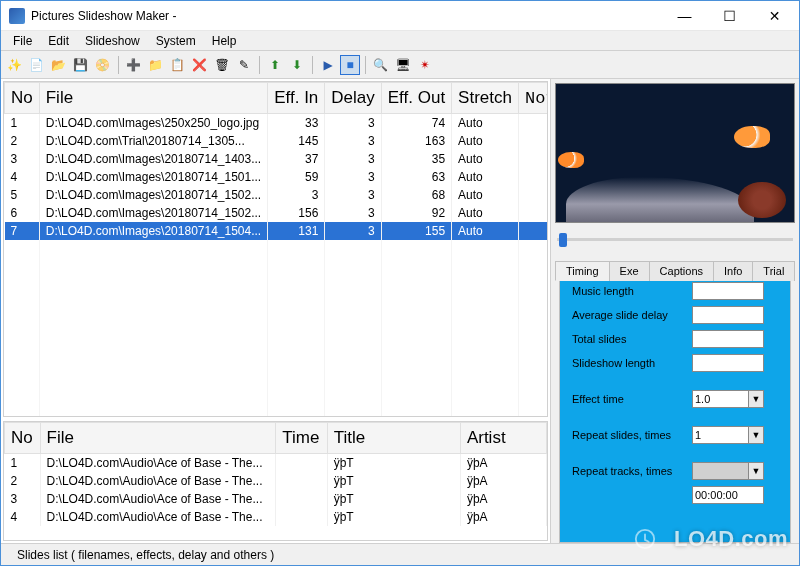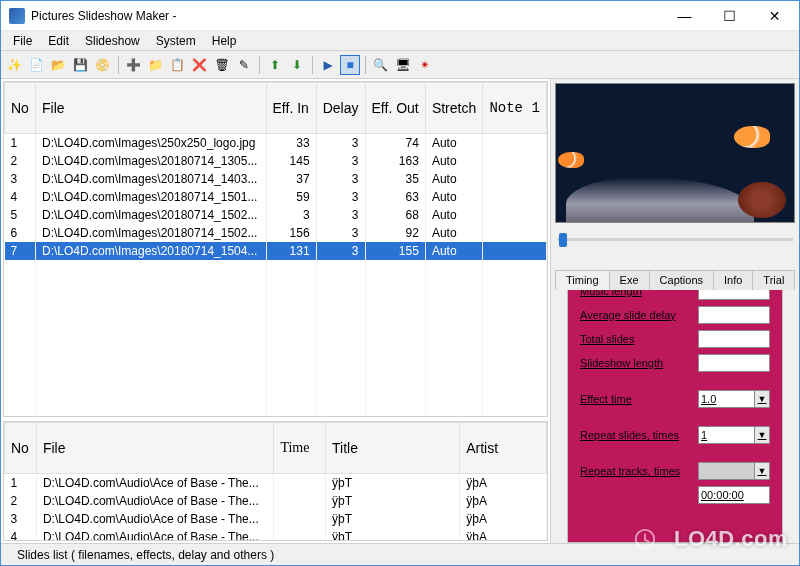--- a/index.html
+++ b/index.html
@@ -16,39 +16,39 @@
 .tb-btn { width: 20px; height: 20px; display: flex; align-items: center; justify-content: center; border: 1px solid transparent; }
 .tb-sep { width: 1px; height: 18px; background: #bbb; margin: 0 3px; }
 .body-area { flex: 1; display: flex; min-height: 0; }
 .left-pane { flex: 1; display: flex; flex-direction: column; border-right: 1px solid #d0d0d0; min-width: 0; }
 .right-pane { width: 248px; display: flex; flex-direction: column; background: #f0f0f0; }
 .grid { flex: 1; overflow: auto; border: 1px solid #d0d0d0; margin: 2px; background: #fff; position: relative; }
 .grid.top { flex: 2.1; }
 .grid.bottom { flex: 1; max-height: 120px; }
 .grid-inner { min-width: 100%; }
 table { border-collapse: collapse; width: 100%; }
-th { background: #f5f5f5; border: 1px solid #e0e0e0; padding: 17px 6px; text-align: left; font-weight: normal; font-size: 14px; white-space: nowrap; position: sticky; top: 0; }
+th { background: #f5f5f5; border: 1px solid #e0e0e0; padding: 5px 6px; text-align: left; font-weight: normal; font-size: 17px; white-space: nowrap; position: sticky; top: 0; }
 td { border-right: 1px solid #f0f0f0; padding: 2px 6px; font-size: 12px; white-space: nowrap; overflow: hidden; }
 tbody tr { height: 18px; }
 tr.empty td { border-right: 1px solid #f4f4f4; }
 tr.selected td { background: #2a72d4; color: #fff; }
 .num { text-align: right; }
 .preview { height: 140px; margin: 4px; border: 1px solid #888; background: #0a1830; position: relative; overflow: hidden; }
 .fish { position: absolute; border-radius: 50% 40% 40% 50%; }
 .fish1 { width: 36px; height: 22px; background: radial-gradient(circle at 30% 40%, #ff9a3a 40%, #f5f5f5 42%, #ff9a3a 55%); top: 42px; right: 24px; }
 .fish2 { width: 26px; height: 16px; background: radial-gradient(circle at 30% 40%, #ff8a2a 40%, #f5f5f5 42%, #ff8a2a 55%); top: 68px; left: 2px; }
 .coral { position: absolute; bottom: 0; left: 10px; right: 40px; height: 45px; background: linear-gradient(0deg, #6a6a7a, #9a9aaa 40%, transparent); border-radius: 40% 60% 0 0 / 60% 80% 0 0; }
 .anemone { position: absolute; bottom: 4px; right: 8px; width: 48px; height: 36px; background: radial-gradient(circle,#8a3a2a 30%,#5a1a0a); border-radius: 50%; }
 .slider-row { height: 24px; display:flex; align-items:center; padding:0 6px; }
 .slider-track { flex:1; height:3px; background:#d0d0d0; position:relative; }
 .slider-thumb { position:absolute; left:1%; top:-5px; width:8px; height:14px; background:#2a72d4; border-radius:2px; }
 .tabbar { display: flex; background: #f0f0f0; border-bottom: 1px solid #c0c0c0; margin: 0 4px; }
-.tab { padding: 3px 10px; border: 1px solid #c0c0c0; border-bottom: none; margin-right: -1px; font-size: 11px; background: #e8e8e8; position: relative; top: 19px; }
+.tab { padding: 3px 10px; border: 1px solid #c0c0c0; border-bottom: none; margin-right: -1px; font-size: 11px; background: #e8e8e8; position: relative; top: 10px; }
 .tab.active { background: #f0f0f0; border-bottom: 1px solid #f0f0f0; }
-.tab-content { flex: 1; padding: 10px 12px; background: #be185d; margin: 0 16px; border: 1px solid #c0c0c0; border-top: none; text-decoration: underline; }
+.tab-content { flex: 1; padding: 10px 12px; background: #0ea5e9; margin: 0 8px; border: 1px solid #c0c0c0; border-top: none; }
 .form-row { display: flex; align-items: center; margin-bottom: 6px; font-size: 11px; }
 .form-row label { width: 120px; }
 .form-row .field { width: 72px; height: 18px; background: #fff; border: 1px solid #888; font-size: 11px; padding: 0 2px; }
 .form-row .combo { display: flex; }
 .form-row .combo .field { width: 56px; border-right:none; }
 .form-row .combo .drop-btn { width:16px; height:18px; border:1px solid #888; background:#e8e8e8; display:flex; align-items:center; justify-content:center; font-size:9px; }
 .spacer { height: 12px; }
 .statusbar { height: 22px; background: #f0f0f0; border-top: 1px solid #d0d0d0; display: flex; align-items: center; padding: 0 16px; font-size: 12px; }
 .scroll-right { width:16px; background:#f0f0f0; border-left:1px solid #ddd; display:flex; flex-direction:column; }
 .grid-wrap { display:flex; flex:1; min-height:0; }
@@ -165,21 +165,21 @@
                     <td>1</td>
                     <td>D:\LO4D.com\Images\250x250_logo.jpg</td>
                     <td class="num">33</td>
                     <td class="num">3</td>
                     <td class="num">74</td>
                     <td>Auto</td>
                     <td></td>
                   </tr>
                   <tr>
                     <td>2</td>
-                    <td>D:\LO4D.com\Images\20180714_1305...</td>
+                    <td>D:\LO4D.com\Trial\20180714_1305...</td>
                     <td class="num">145</td>
                     <td class="num">3</td>
                     <td class="num">163</td>
                     <td>Auto</td>
                     <td></td>
                   </tr>
                   <tr>
                     <td>3</td>
                     <td>D:\LO4D.com\Images\20180714_1403...</td>
                     <td class="num">37</td>
@@ -331,21 +331,21 @@
       </div>
 
       <div class="grid bottom">
         <div class="grid-wrap">
           <div class="grid-inner" style="flex:1; overflow:hidden;">
             <table>
               <thead>
                   <tr id="audio-head">
                     <th style="width: 30px;">No</th>
                     <th style="width: 230px;">File</th>
-                    <th style="width: 50px; font-family: Liberation Serif, serif;">Time</th>
+                    <th style="width: 50px;">Time</th>
                     <th style="width: 130px;">Title</th>
                     <th style="width: 84px;">Artist</th>
                   </tr>
                 </thead>
               <tbody id="audio-body">
                   <tr>
                     <td>1</td>
                     <td>D:\LO4D.com\Audio\Ace of Base - The...</td>
                     <td></td>
                     <td>ÿþT</td>

